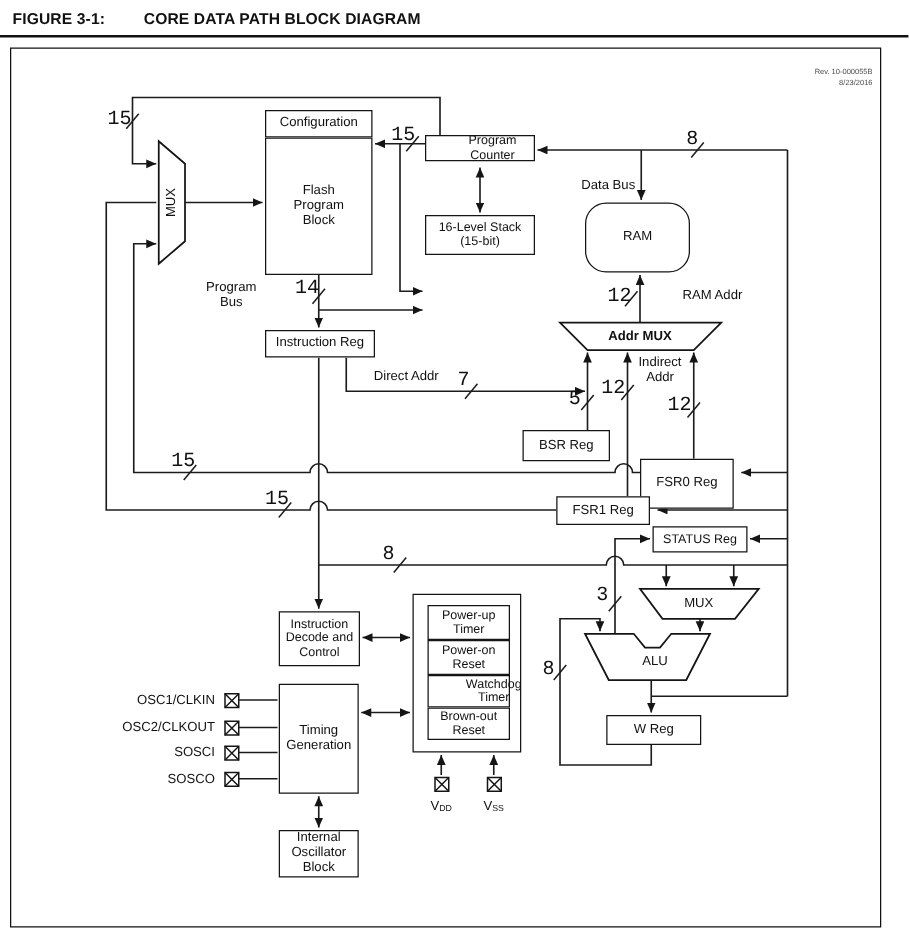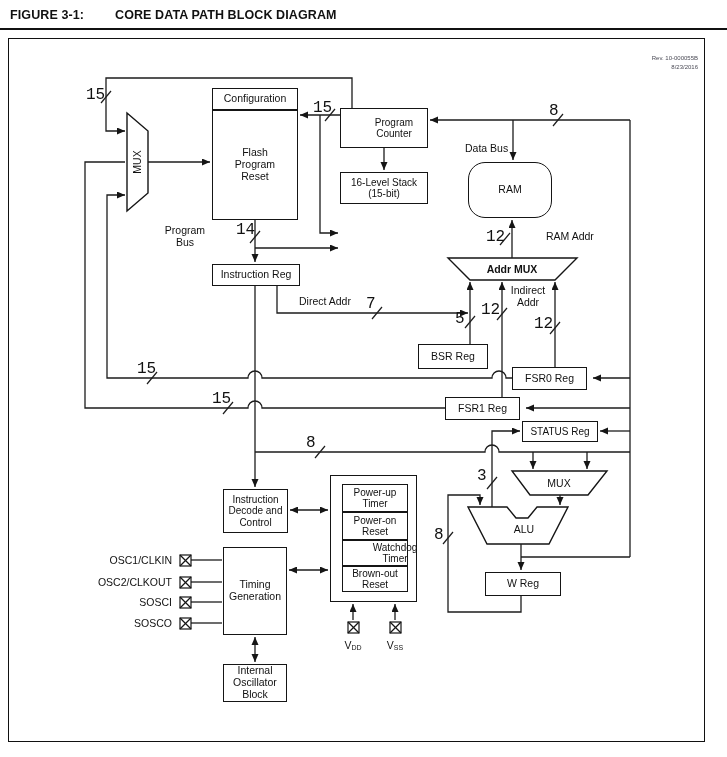--- a/index.html
+++ b/index.html
@@ -145,28 +145,28 @@
           <rect x="390" y="622" width="11" height="11"></rect>
           <line x1="390" y1="622" x2="401" y2="633"></line>
           <line x1="401" y1="622" x2="390" y2="633"></line>
         </g>
     </g>
   </svg>
 
   <div class="box" style="left:212px; top:88px; width:86px; height:22px;">Configuration</div>
   <div class="box" style="left:212px; top:110px; width:86px; height:110px;">Flash
 Program
-Reset</div>
-  <div class="box" style="left:340px; top:108px; width:88px; height:40px; font-size:10px;padding-left:20px;">Program Counter</div>
+Block</div>
+  <div class="box" style="left:340px; top:108px; width:88px; height:21px; font-size:10px;padding-left:20px;">Program Counter</div>
   <div class="box" style="left:340px; top:172px; width:88px; height:32px; font-size:10px;">16-Level Stack
 (15-bit)</div>
   <div class="box" style="left:468px; top:162px; width:84px; height:56px;border-radius:17px;">RAM</div>
   <div class="box" style="left:212px; top:264px; width:88px; height:22px;">Instruction Reg</div>
   <div class="box" style="left:418px; top:344px; width:70px; height:25px;">BSR Reg</div>
-  <div class="box" style="left:512px; top:367px; width:75px; height:23px;">FSR0 Reg</div>
+  <div class="box" style="left:512px; top:367px; width:75px; height:40px;">FSR0 Reg</div>
   <div class="box" style="left:445px; top:397px; width:75px; height:23px;">FSR1 Reg</div>
   <div class="box" style="left:522px; top:421px; width:76px; height:21px; font-size:10px;">STATUS Reg</div>
   <div class="box" style="left:223px; top:489px; width:65px; height:44px; font-size:10px;">Instruction
 Decode and
 Control</div>
   <div class="box" style="left:330px; top:475px; width:87px; height:127px;"></div>
   <div class="box" style="left:342px; top:484px; width:66px; height:28px; font-size:10px;">Power-up
 Timer</div>
   <div class="box" style="left:342px; top:512px; width:66px; height:28px; font-size:10px;">Power-on
 Reset</div>

